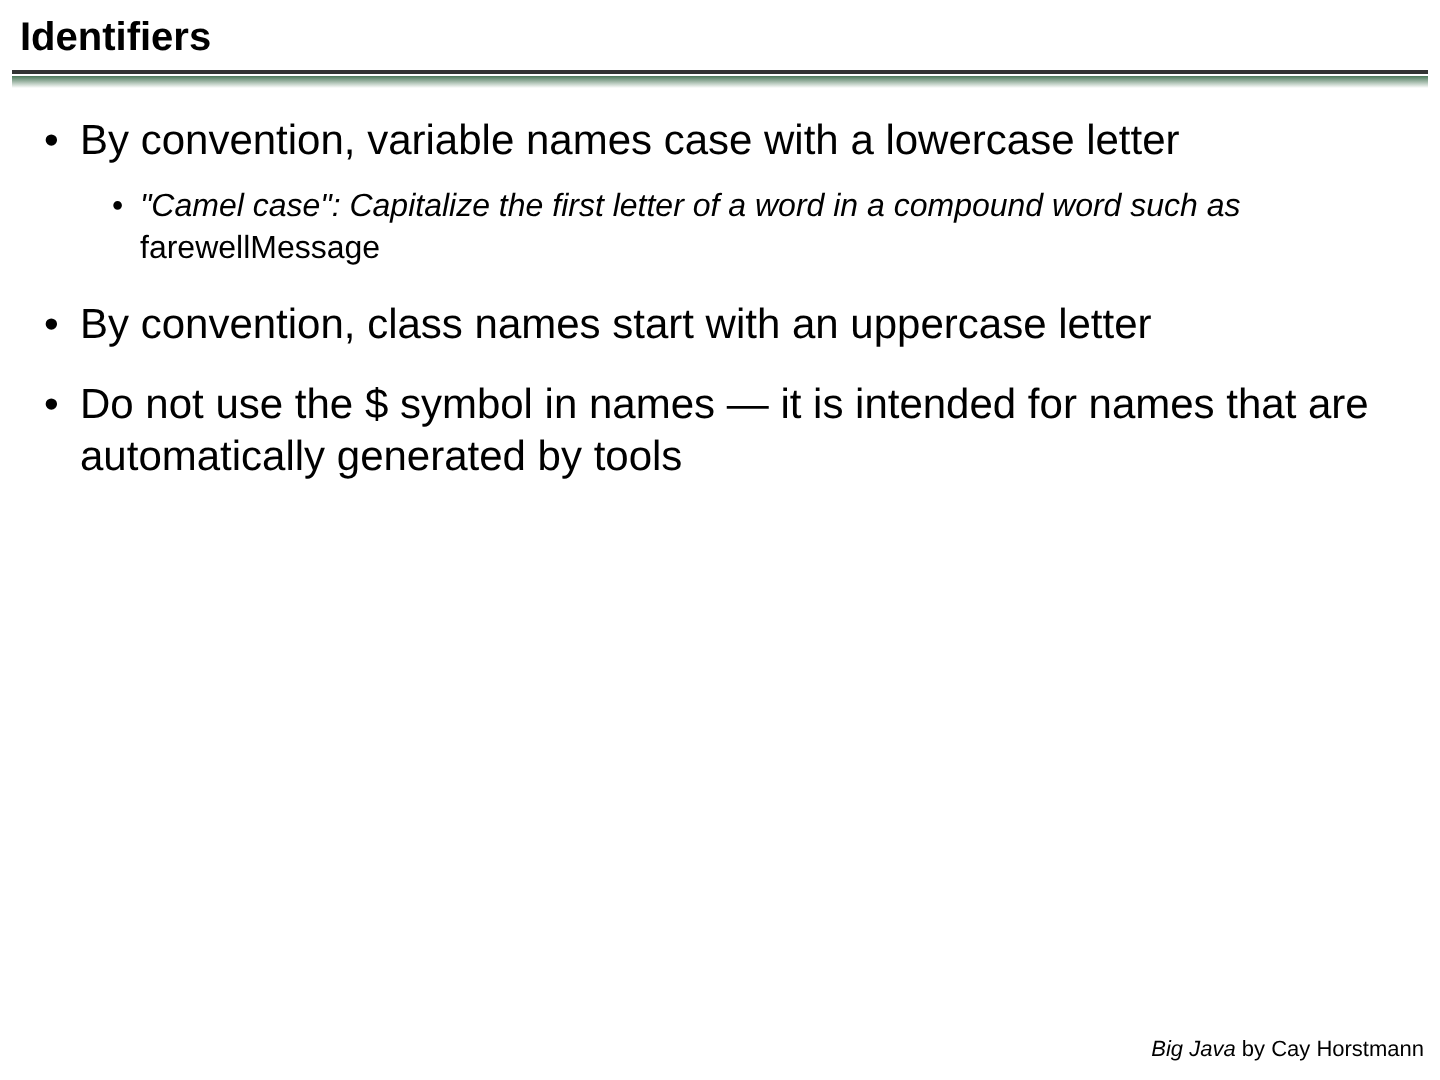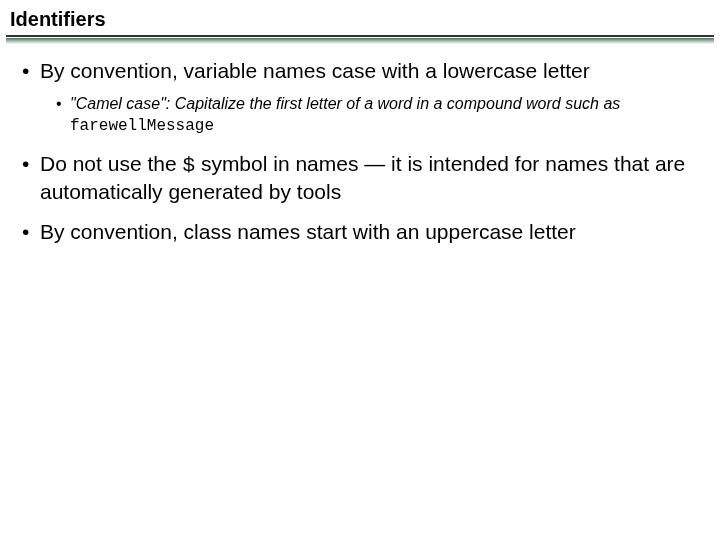--- a/index.html
+++ b/index.html
@@ -63,21 +63,21 @@
   }
   ul.sub > li::before {
     content: "•";
     position: absolute;
     left: 0;
     top: 0;
     font-style: normal;
     font-size: 16px;
   }
   .code {
-    font-family: Liberation Mono, monospace;
+    font-family: Liberation Sans, sans-serif;
     font-style: normal;
   }
   .footer {
     position: absolute;
     right: 8px;
     bottom: 8px;
     text-align: right;
     font-size: 11px;
     line-height: 1.3;
   }
@@ -96,22 +96,23 @@
   <ul class="top">
     <li>
       <span>By convention, variable names case with a lowercase letter</span>
       <ul class="sub">
         <li>
           <span>"Camel case": Capitalize the first letter of a word in a compound word such as </span><span class="code">farewellMessage</span>
         </li>
       </ul>
     </li>
     <li>
-      <span>Do not use the </span><span class="code">$</span><span> symbol in names — it is intended for names that are automatically generated by tools</span>
+      <span>By convention, class names start with an uppercase letter</span>
     </li>
     <li>
-      <span>By convention, class names start with an uppercase letter</span>
+      <span>Do not use the </span><span class="code">$</span><span> symbol in names — it is intended for names that are automatically generated by tools</span>
     </li>
   </ul>
 </div>
 
 <div class="footer">
+  <div><span class="book">Big Java</span><span> by Cay Horstmann</span></div>
 </div>
 
 </body></html>

